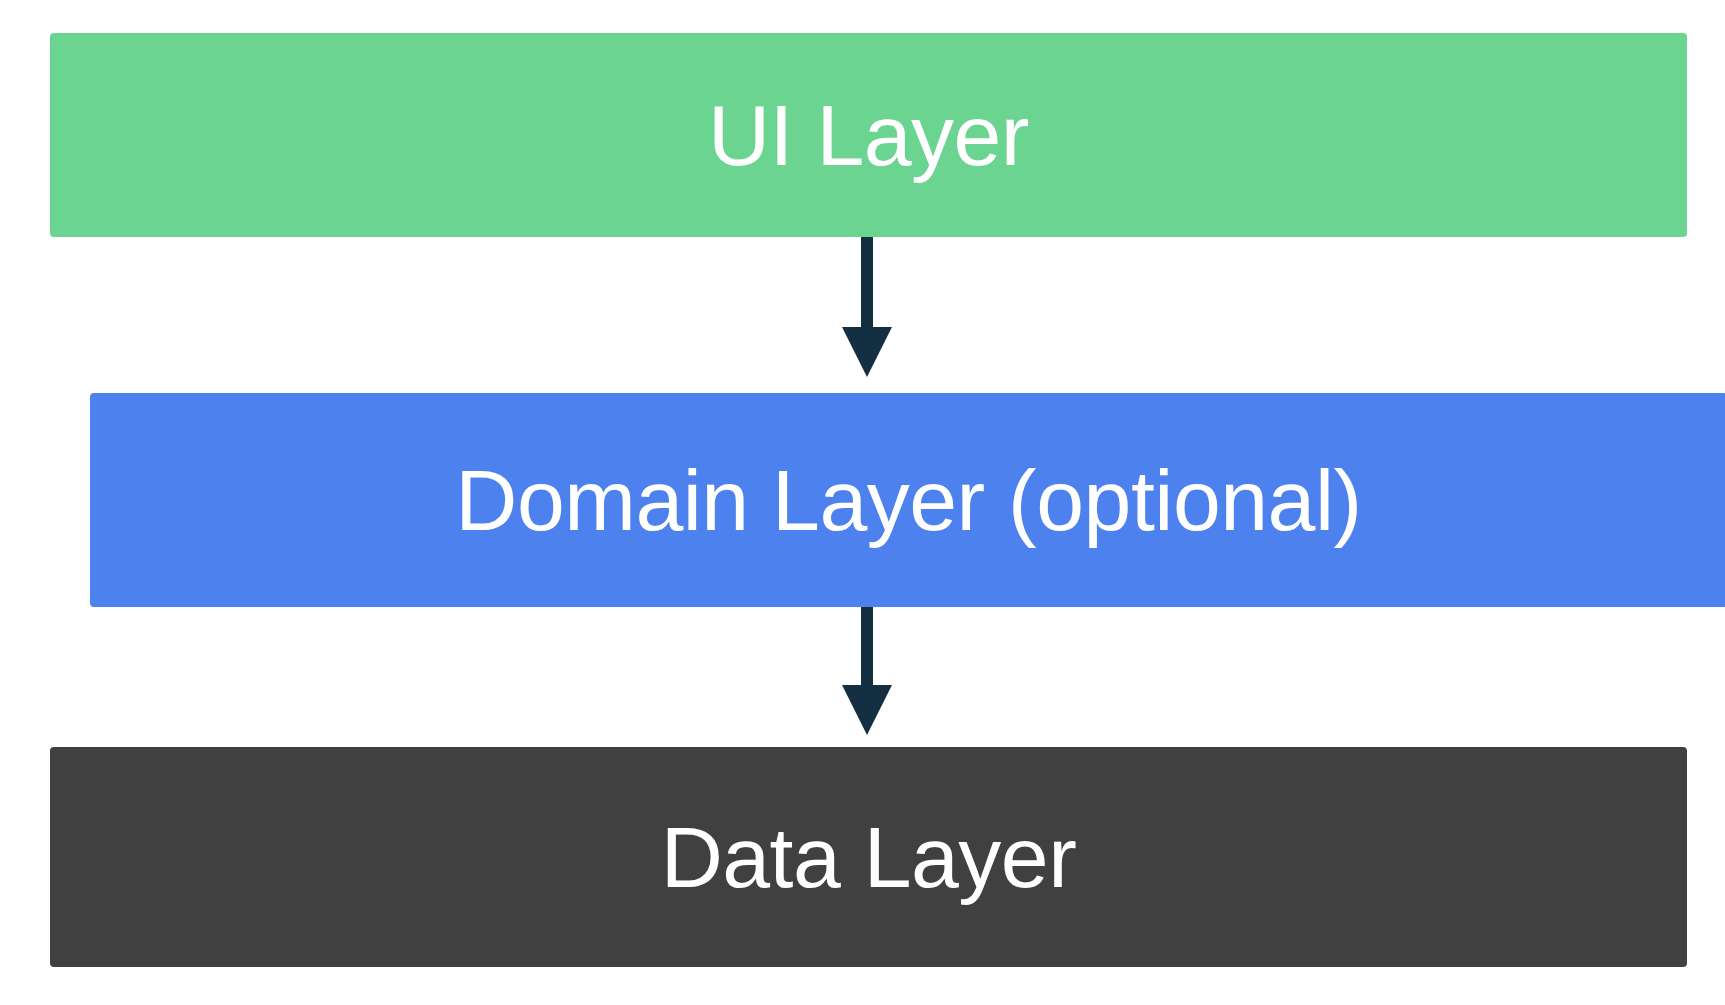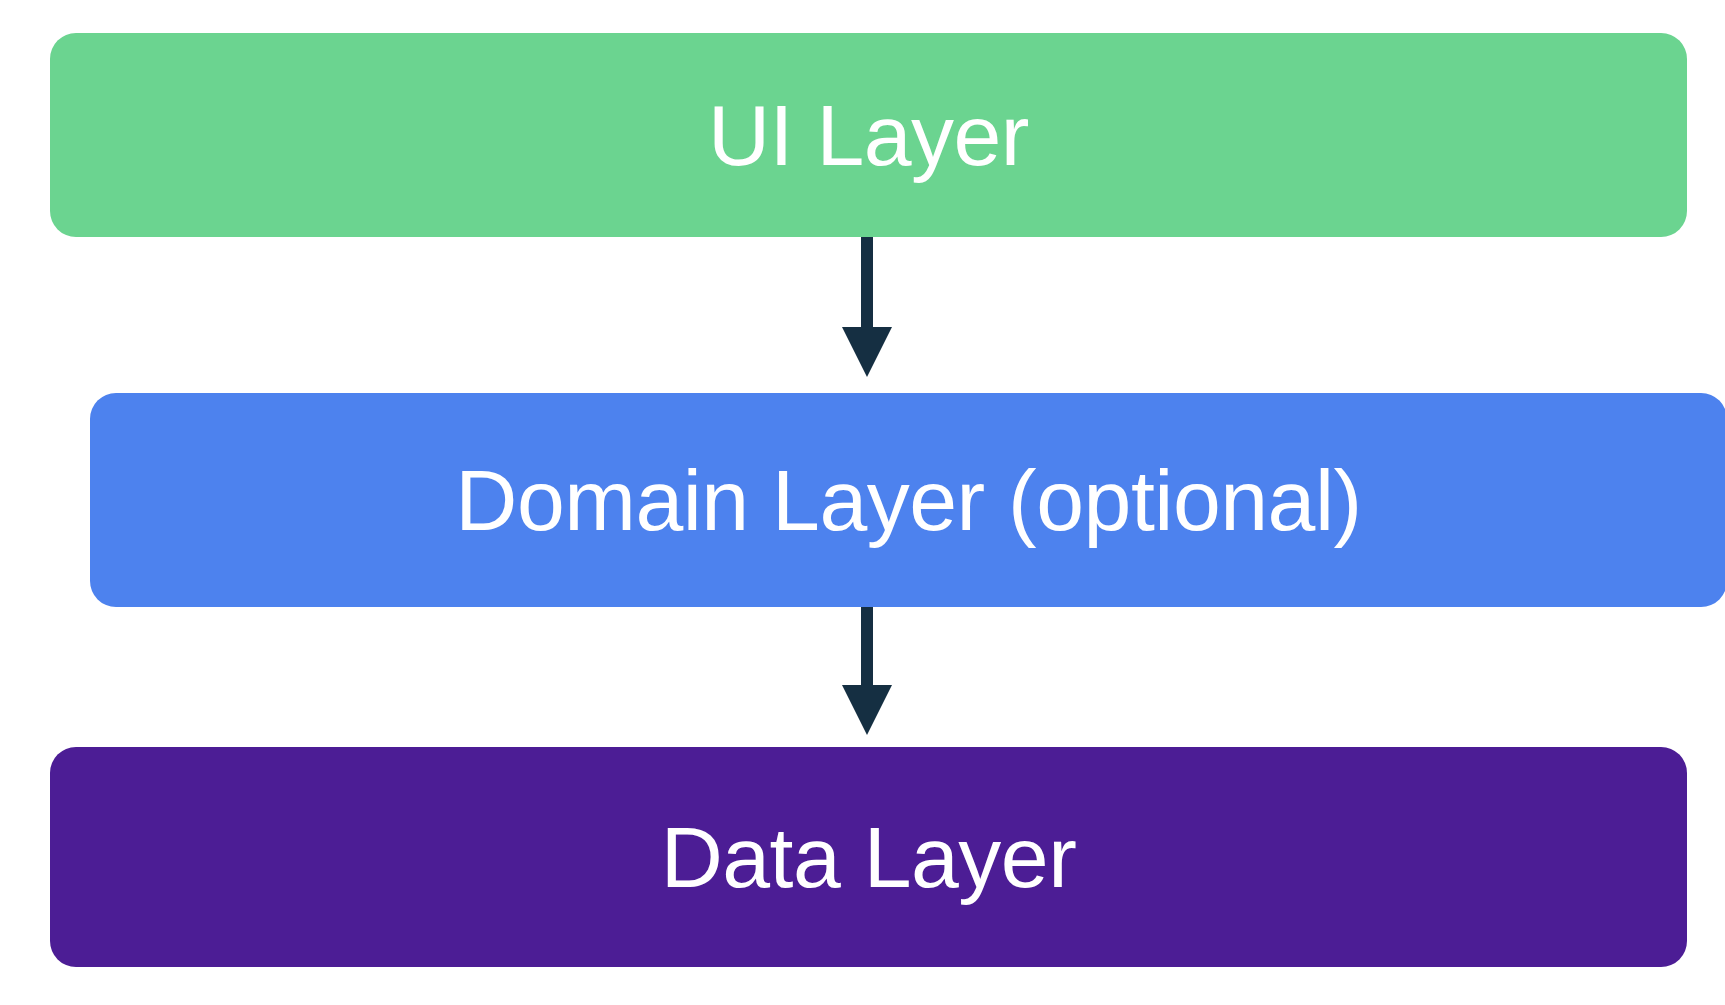--- a/index.html
+++ b/index.html
@@ -15,21 +15,21 @@
     position: relative;
     width: 1725px;
     height: 1005px;
     background: #ffffff;
     overflow: hidden;
   }
   .layer-box {
     position: absolute;
     left: 50px;
     width: 1637px;
-    border-radius: 26px;
+    border-radius: 4px;
     display: flex;
     align-items: center;
     justify-content: center;
     box-sizing: border-box;
   }
   .layer-label {
     font-family: "Liberation Sans", sans-serif;
     color: #ffffff;
     font-size: 86px;
     font-weight: 400;
@@ -86,17 +86,17 @@
     <span class="layer-label">Domain Layer (optional)</span>
   </div>
 
   <svg class="flow-arrow" id="arrow-domain-to-data" viewBox="0 0 52 140" preserveAspectRatio="none">
     <g>
       <rect x="20" y="0" width="12" height="80" fill="#152F42"></rect>
       <polygon points="1,78 51,78 26,128" fill="#152F42"></polygon>
     </g>
   </svg>
 
-  <div class="layer-box" id="box-data-layer" style="background:#4c1d95;">
+  <div class="layer-box" id="box-data-layer" style="background:#404040;">
     <span class="layer-label">Data Layer</span>
   </div>
 
 </div>
 
 </body></html>

